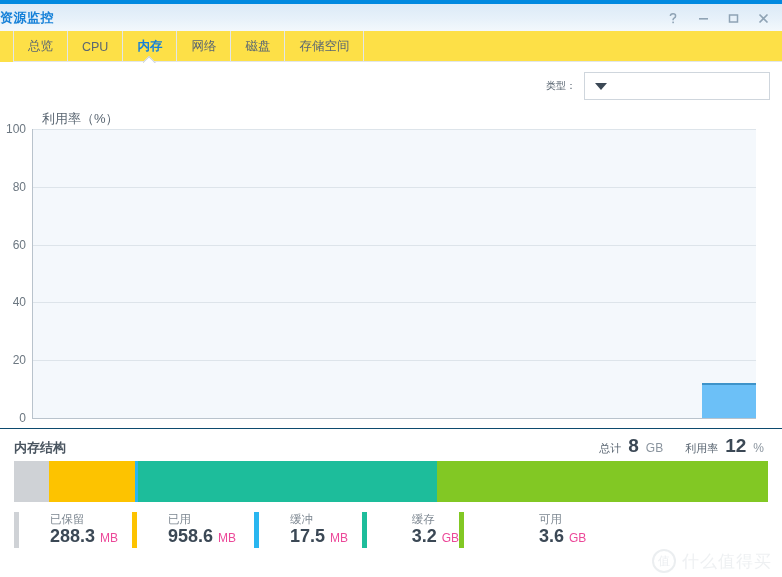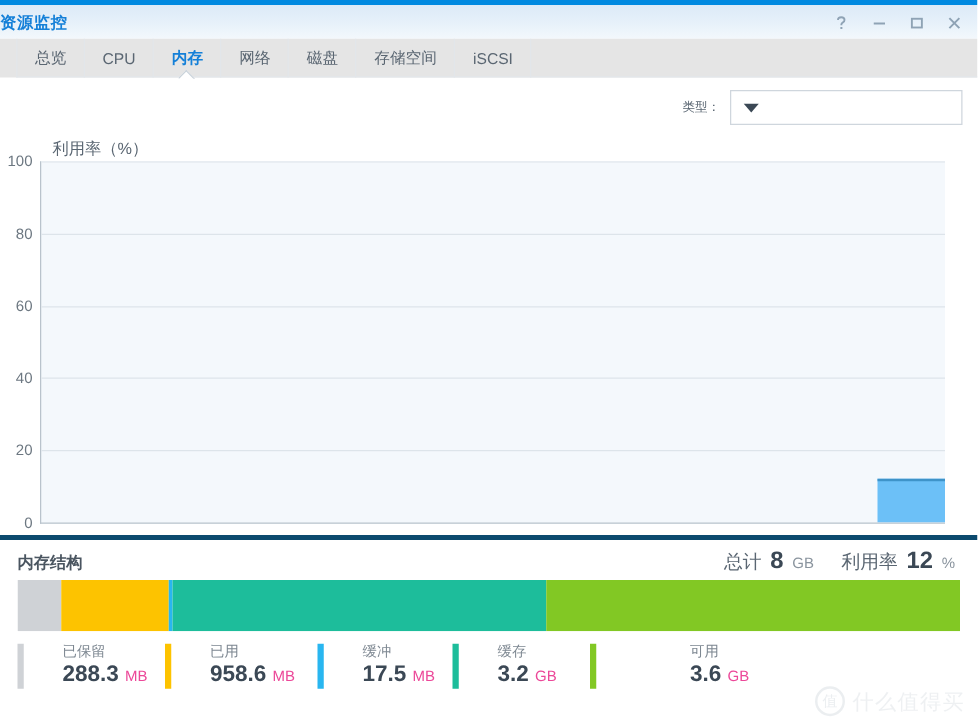--- a/index.html
+++ b/index.html
@@ -60,21 +60,21 @@
     font-size: 13px;
     line-height: 1;
     cursor: pointer;
     user-select: none;
   }
   .win-btn svg { display: block; }
 
   
   .tabbar {
     height: 31px;
-    background: #e5e5e5;
+    background: #fde047;
     display: flex;
     align-items: stretch;
     position: relative;
     padding-left: 13px;
     box-sizing: border-box;
   }
   .tab {
     display: flex;
     align-items: center;
     padding: 0 14px;
@@ -214,21 +214,21 @@
   .area-series {
     position: absolute;
     bottom: 0;
     background: #6cc0f7;
     border-top: 2px solid #3e93c9;
     box-sizing: border-box;
   }
 
   
   .memsec {
-    border-top: 4px solid #0c4a6e;
+    border-top: 1px solid #0c4a6e;
     padding: 0 14px;
     position: relative;
   }
   .memhead {
     display: flex;
     align-items: baseline;
     justify-content: space-between;
     height: 30px;
     padding-top: 6px;
     box-sizing: border-box;
@@ -242,21 +242,21 @@
     display: flex;
     align-items: baseline;
     gap: 22px;
     padding-right: 4px;
   }
   .stat {
     display: flex;
     align-items: baseline;
     gap: 7px;
   }
-  .stat-label { font-size: 15px; color: #5a6672; }
+  .stat-label { font-size: 11px; color: #5a6672; }
   .stat-num { font-size: 19px; font-weight: bold; color: #3b4855; }
   .stat-unit { font-size: 12px; color: #8a949e; }
 
   .membar {
     height: 41px;
     display: flex;
     margin-top: 2px;
     overflow: hidden;
   }
   .seg { height: 100%; }
@@ -368,23 +368,20 @@
         <span>内存</span>
       </div>
       <div class="tab">
         <span>网络</span>
       </div>
       <div class="tab">
         <span>磁盘</span>
       </div>
       <div class="tab">
         <span>存储空间</span>
-      </div>
-      <div class="tab">
-        <span>iSCSI</span>
       </div>
       <div class="tab-end-divider"></div>
       <div class="tab-underline"></div>
   <div class="tab-arrow" style="left: 143px;"></div>
     </div>
 
   <div class="toolbar">
     <span class="type-label">类型：</span>
     <div class="select">
       <span class="caret"></span>
@@ -470,21 +467,21 @@
         <div class="legend-item" style="width: 108px;">
           <div class="legend-swatch" style="background: rgb(41, 182, 240);"></div>
           <div class="legend-body">
             <div class="legend-name">缓冲</div>
             <div class="legend-valrow">
               <span class="legend-val">17.5</span>
               <span class="legend-unit">MB</span>
             </div>
           </div>
         </div>
-        <div class="legend-item" style="width: 110px;">
+        <div class="legend-item" style="width: 97px; justify-content: space-between;">
           <div class="legend-swatch" style="background: rgb(29, 189, 155);"></div>
           <div class="legend-body">
             <div class="legend-name">缓存</div>
             <div class="legend-valrow">
               <span class="legend-val">3.2</span>
               <span class="legend-unit">GB</span>
             </div>
           </div>
         </div>
         <div class="legend-item" style="width: 110px; gap: 44px;">

